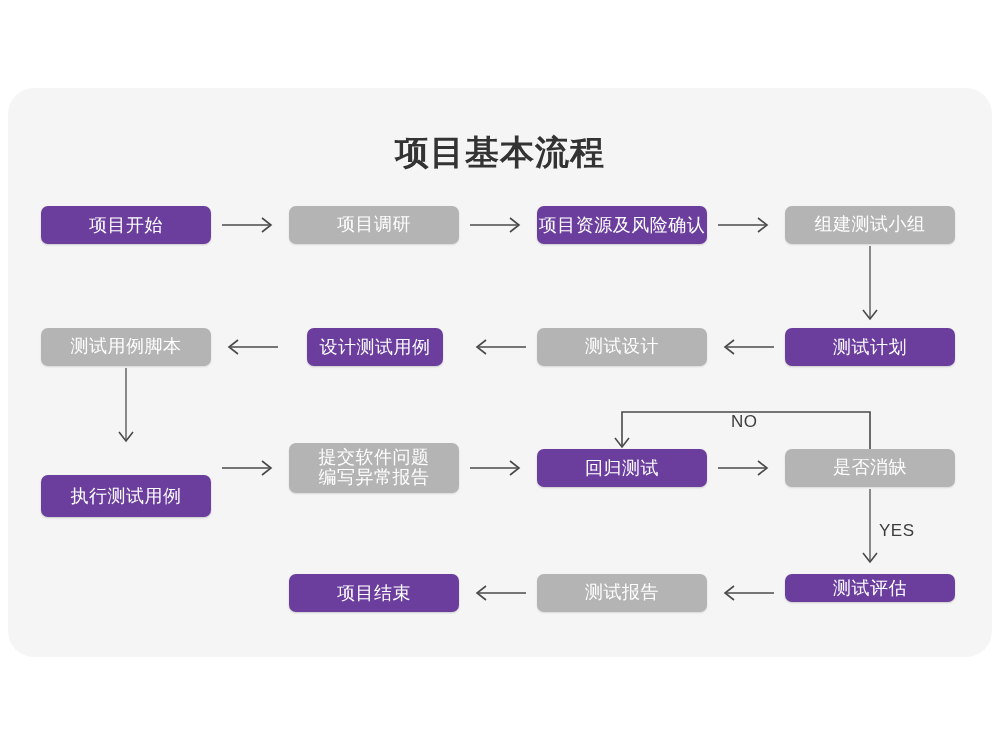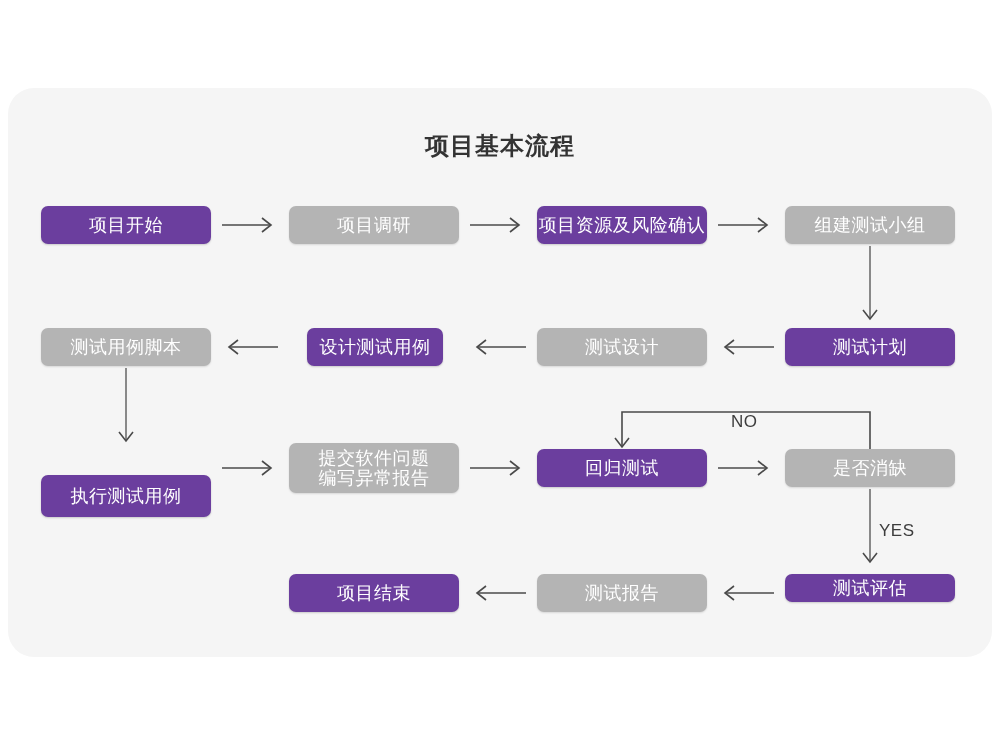--- a/index.html
+++ b/index.html
@@ -32,21 +32,21 @@
     border-radius: 26px;
   }
 
   
   .chart-title {
     position: absolute;
     left: 0;
     top: 130px;
     width: 1000px;
     text-align: center;
-    font-size: 24px;
+    font-size: 34px;
     font-weight: 600;
     color: #333333;
     letter-spacing: 1px;
     font-family: "DejaVu Sans", "Liberation Sans", sans-serif;
   }
 
   
   .node {
     position: absolute;
     box-sizing: border-box;
@@ -56,21 +56,21 @@
     justify-content: center;
     text-align: center;
     font-size: 18px;
     line-height: 20px;
     letter-spacing: 0.5px;
     color: #ffffff;
     font-family: "DejaVu Sans", "Liberation Sans", sans-serif;
     user-select: none;
   }
   .node.purple { background: #6B3E9E; box-shadow: 0 1px 2px rgba(0,0,0,0.18); }
-  .node.gray   { background: #B4B4B4; box-shadow: 0 1px 2px rgba(0,0,0,0.12); }
+  .node.gray   { background: #B4B4B4; box-shadow: 0 1px 2px rgba(0,0,0,0.12); font-family: Liberation Mono, monospace; }
   .node .line2 { display: block; }
 
   
   .conn {
     position: absolute;
     pointer-events: none;
   }
   .conn svg { display: block; overflow: visible; }
 
   

